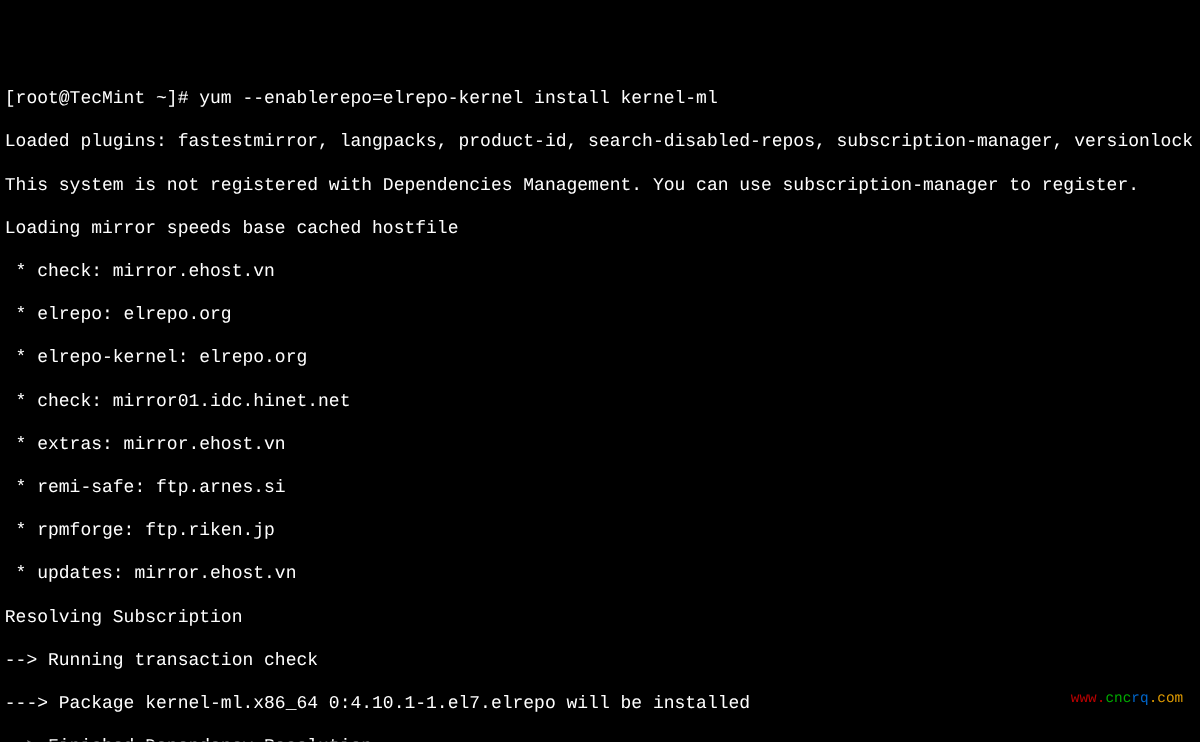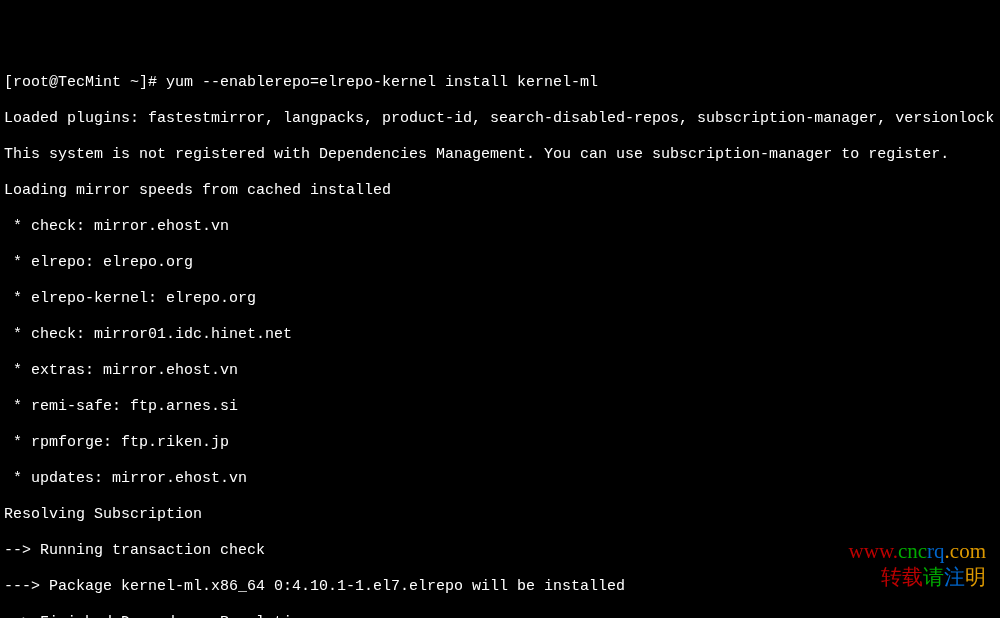--- a/index.html
+++ b/index.html
@@ -15,43 +15,43 @@
       padding: 2px 4px;
       white-space: pre;
       position: relative;
     }
     .line { display: block; }
     .watermark {
       position: absolute;
       right: 14px;
       bottom: 28px;
       text-align: right;
-      font-family: Liberation Serif, serif;
-      font-size: 21px;
+      font-family: Liberation Mono, monospace;
+      font-size: 12px;
       line-height: 1.25;
       white-space: nowrap;
     }
     .watermark .t1 .w  { color: #b00; }
     .watermark .t1 .c1 { color: #0a0; }
     .watermark .t1 .c2 { color: #06c; }
     .watermark .t1 .c3 { color: #d90; }
     .watermark .t2 .a  { color: #b00; }
     .watermark .t2 .b  { color: #0a0; }
     .watermark .t2 .c  { color: #06c; }
     .watermark .t2 .d  { color: #d90; }
   </style>
 </head>
 <body>
 
 
 
 <span class="line"><span>[root@TecMint ~]# </span><span>yum --enablerepo=elrepo-kernel install kernel-ml</span></span>
 <span class="line">Loaded plugins: fastestmirror, langpacks, product-id, search-disabled-repos, subscription-manager, versionlock</span>
 <span class="line">This system is not registered with Dependencies Management. You can use subscription-manager to register.</span>
-<span class="line">Loading mirror speeds from cached installed</span>
+<span class="line">Loading mirror speeds base cached hostfile</span>
 <span class="line"> * check: mirror.ehost.vn</span>
 <span class="line"> * elrepo: elrepo.org</span>
 <span class="line"> * elrepo-kernel: elrepo.org</span>
 <span class="line"> * check: mirror01.idc.hinet.net</span>
 <span class="line"> * extras: mirror.ehost.vn</span>
 <span class="line"> * remi-safe: ftp.arnes.si</span>
 <span class="line"> * rpmforge: ftp.riken.jp</span>
 <span class="line"> * updates: mirror.ehost.vn</span>
 <span class="line">Resolving Subscription</span>
 <span class="line">--&gt; Running transaction check</span>
@@ -69,17 +69,16 @@
 
 
 
 
 
 
 
 
 <div class="watermark">
   <div class="t1"><span class="w">www.</span><span class="c1">cnc</span><span class="c2">rq</span><span class="c3">.com</span></div>
-  <div class="t2"><span class="a">转载</span><span class="b">请</span><span class="c">注</span><span class="d">明</span></div>
 </div>
 
 
 
 
 </body></html>

